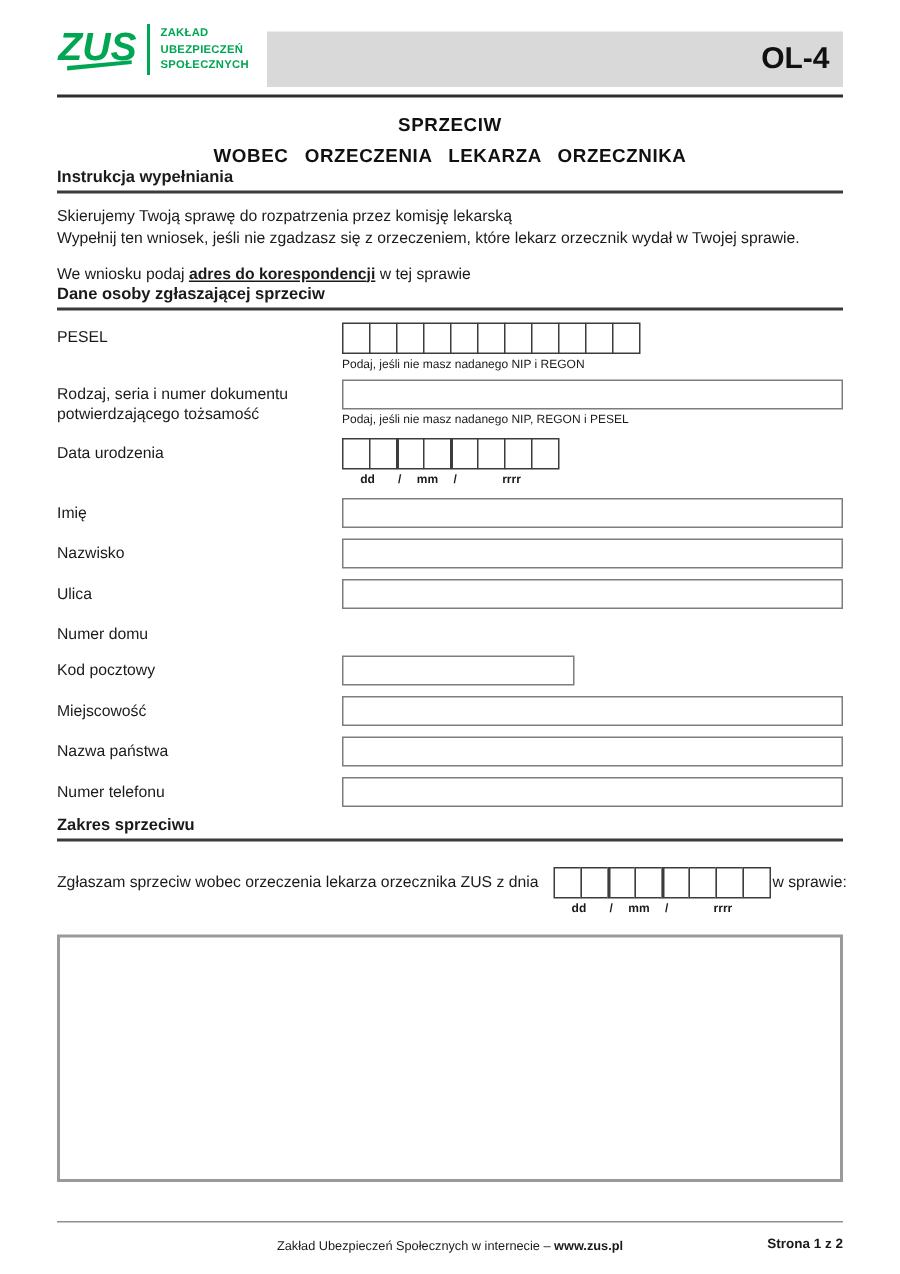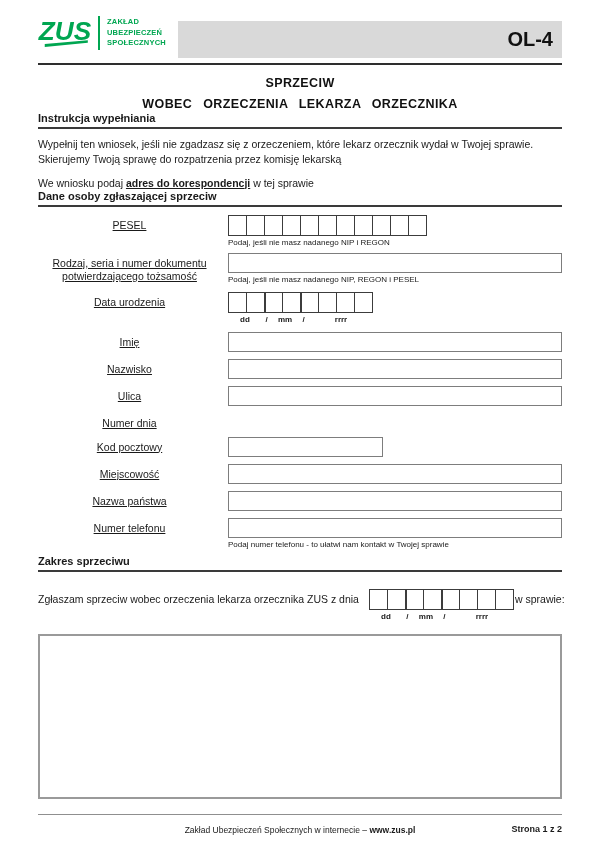--- a/index.html
+++ b/index.html
@@ -34,21 +34,21 @@
   .sec-head { font-weight:bold; font-size:11px; margin-top:1px; }
   .sec-rule { height:2px; background:#3a3a3a; margin:3px 0 8px 0; }
   .sec-rule.thin { height:1.5px; }
 
   .para { font-size:10.5px; line-height:15px; }
   .addr-line { font-size:10.5px; margin-top:10px; }
   .addr-line b { text-decoration:underline; }
 
   
   .frow { display:flex; align-items:flex-start; margin-bottom:7px; }
-  .flabel { width:190px; flex:none; text-align:center; padding:4px 7px 0 0; font-size:10.5px; line-height:13px;text-decoration:underline; }
+  .flabel { width:190px; flex:none; text-align:left; padding:4px 7px 0 0; font-size:10.5px; line-height:13px; }
   .ffield { flex:1; min-width:0; }
   .hint { font-size:8px; margin-top:2px; color:#1a1a1a; }
 
   input.text {
     display:block; width:100%; height:20px; border:1.5px solid #7d7d7d;
     background:#fff; padding:0 4px; font:10.5px "Liberation Sans","DejaVu Sans",sans-serif;
     border-radius:0; outline:none;
   }
   input.text.w100 { width:100px; }
   input.text.w105 { width:105px; }
@@ -113,22 +113,22 @@
   <div class="header-rule"></div>
 
   <div class="title">
     <div class="l1">SPRZECIW</div>
     <div class="l2">WOBEC ORZECZENIA LEKARZA ORZECZNIKA</div>
   </div>
 
   <div class="sec-head">Instrukcja wypełniania</div>
   <div class="sec-rule thin"></div>
   <div class="para">
+    <div>Skierujemy Twoją sprawę do rozpatrzenia przez komisję lekarską</div>
     <div>Wypełnij ten wniosek, jeśli nie zgadzasz się z orzeczeniem, które lekarz orzecznik wydał w Twojej sprawie.</div>
-    <div>Skierujemy Twoją sprawę do rozpatrzenia przez komisję lekarską</div>
   </div>
   <div class="addr-line"><span>We wniosku podaj </span><b>adres do korespondencji</b><span> w tej sprawie</span></div>
 
   <div class="sec-head">Dane osoby zgłaszającej sprzeciw</div>
   <div class="sec-rule"></div>
 
   <div class="frow" style="margin-bottom:6px">
     <div class="flabel">PESEL</div>
     <div class="ffield">
       <div class="comb">
@@ -197,21 +197,21 @@
   </div>
 
   <div class="frow">
     <div class="flabel">Ulica</div>
     <div class="ffield">
       <input type="text" class="text" value="" style="">
     </div>
   </div>
 
   <div class="frow">
-    <div class="flabel">Numer dnia</div>
+    <div class="flabel">Numer domu</div>
   </div>
 
   <div class="frow">
     <div class="flabel">Kod pocztowy</div>
     <div class="ffield">
       <input type="text" class="text w155" value="" style="">
     </div>
   </div>
 
   <div class="frow">
@@ -225,21 +225,20 @@
     <div class="flabel">Nazwa państwa</div>
     <div class="ffield">
       <input type="text" class="text" value="" style="">
     </div>
   </div>
 
   <div class="frow" style="margin-bottom:2px">
     <div class="flabel">Numer telefonu</div>
     <div class="ffield">
       <input type="text" class="text" value="" style="">
-      <div class="hint">Podaj numer telefonu - to ułatwi nam kontakt w Twojej sprawie</div>
     </div>
   </div>
 
   <div class="sec-head" style="margin-top:4px">Zakres sprzeciwu</div>
   <div class="sec-rule"></div>
 
   <div class="scope-row">
     <div class="scope-text">Zgłaszam sprzeciw wobec orzeczenia lekarza orzecznika ZUS z dnia</div>
     <div class="scope-date">
       <div class="comb">

